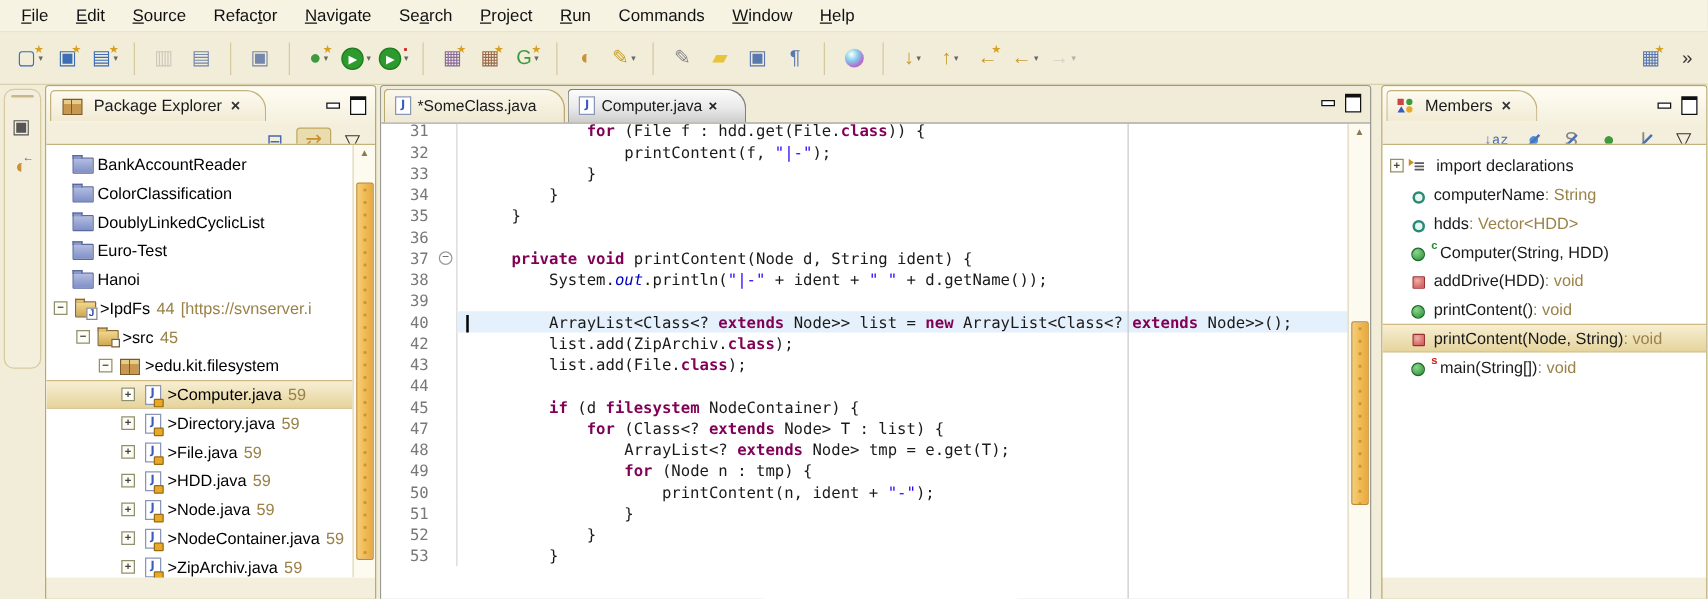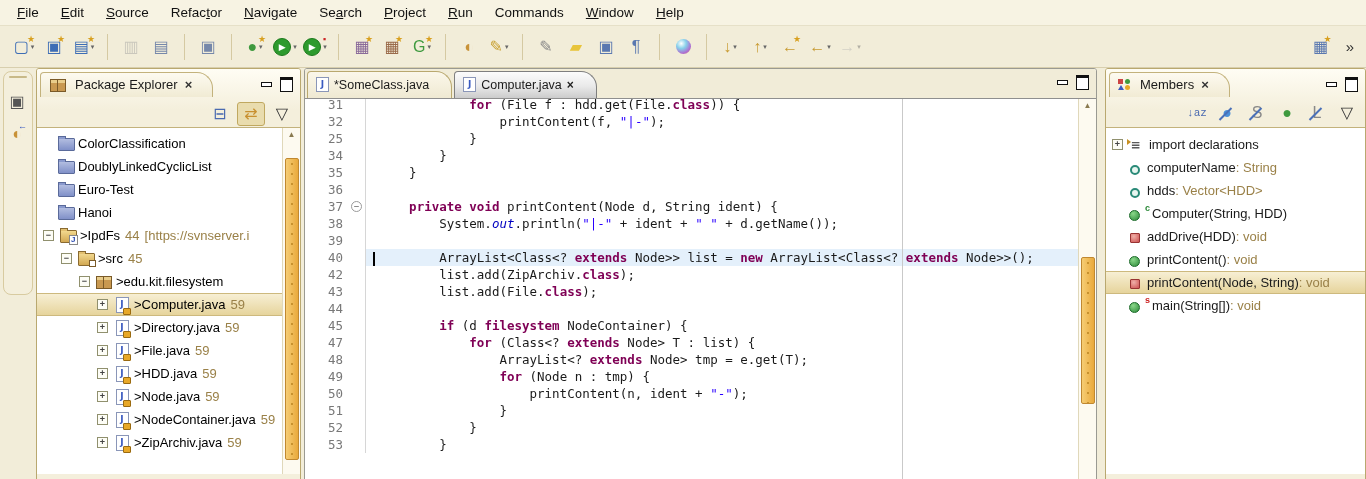--- a/index.html
+++ b/index.html
@@ -37,21 +37,21 @@
   .main{display:flex;height:412px;}
   .leftstrip{width:36px;position:relative;}
   .fastbox{margin:3px 3px;width:28px;height:222px;border:1px solid #d8cba0;border-radius:8px;
            background:#f4efdc;display:flex;flex-direction:column;align-items:center;}
   .handle{width:18px;height:2px;background:#c8b988;border-radius:2px;margin:4px 0 8px;}
   .leftstrip .tbtn{min-width:22px;margin:3px 0;}
 
   
   .panel{border:1px solid #b9a86f;border-radius:3px 3px 0 0;background:#f4efdc;
          position:relative;overflow:hidden;}
-  .phead{position:relative;height:58px;
+  .phead{position:relative;height:46px;
          background:linear-gradient(180deg,#fffdf4 0%,#f4efdc 70%);}
   .vtab{position:absolute;left:3px;top:3px;display:flex;align-items:center;gap:5px;
         padding:4px 20px 5px 8px;background:linear-gradient(180deg,#fdfaf0,#f1ebd4);
         border:1px solid #c3b27c;border-bottom:none;border-radius:4px 16px 0 0;font-size:13px;}
   .vtab .close{font-weight:bold;font-size:13px;color:#333;margin-left:2px;}
   .winbtns{position:absolute;right:7px;top:8px;display:flex;gap:9px;align-items:center;}
   .wb-min{width:10px;height:9px;position:relative;}
   .wb-min::after{content:"";position:absolute;left:0;top:2px;width:9px;height:3px;
         border:1px solid #111;background:#fff;}
   .wb-max{width:11px;height:11px;border:1px solid #111;border-top:3px solid #111;background:#fff;}
@@ -351,20 +351,26 @@
               <span class="glyph" style="color: rgb(51, 51, 51);">▽</span>
             </span>
           </div>
       </div>
       <div class="pcontent">
         <div class="tree" id="pe-tree">
             <div class="trow" style="padding-left: 20px;">
               <span class="icell">
                 <span class="i-folder"></span>
               </span>
+              <span class="tlabel">BankAccountReader</span>
+            </div>
+            <div class="trow" style="padding-left: 20px;">
+              <span class="icell">
+                <span class="i-folder"></span>
+              </span>
               <span class="tlabel">ColorClassification</span>
             </div>
             <div class="trow" style="padding-left: 20px;">
               <span class="icell">
                 <span class="i-folder"></span>
               </span>
               <span class="tlabel">DoublyLinkedCyclicList</span>
             </div>
             <div class="trow" style="padding-left: 20px;">
               <span class="icell">
@@ -489,21 +495,21 @@
           </div>
           <div class="winbtns">
           <span class="wb-min"></span>
           <span class="wb-max"></span>
         </div>
       </div>
       <div class="ebody">
         <div class="codewrap" id="codewrap">
             <div class="cline"><span class="lnum">31</span><span class="foldc"></span><div class="ctext-wrap"><span>            <span class="tk">for</span><span> (File f : hdd.get(File.</span><span class="tk">class</span><span>)) {</span></span></div></div>
             <div class="cline"><span class="lnum">32</span><span class="foldc"></span><div class="ctext-wrap"><span>                <span>printContent(f, </span><span class="ts">"|-"</span><span>);</span></span></div></div>
-            <div class="cline"><span class="lnum">25</span><span class="foldc"></span><div class="ctext-wrap"><span>            <span>}</span></span></div></div>
+            <div class="cline"><span class="lnum">33</span><span class="foldc"></span><div class="ctext-wrap"><span>            <span>}</span></span></div></div>
             <div class="cline"><span class="lnum">34</span><span class="foldc"></span><div class="ctext-wrap"><span>        <span>}</span></span></div></div>
             <div class="cline"><span class="lnum">35</span><span class="foldc"></span><div class="ctext-wrap"><span>    <span>}</span></span></div></div>
             <div class="cline"><span class="lnum">36</span><span class="foldc"></span><div class="ctext-wrap"><span></span></div></div>
             <div class="cline"><span class="lnum">37</span><span class="foldc"><span class="fold-dot">−</span></span><div class="ctext-wrap"><span>    <span class="tk">private</span><span> </span><span class="tk">void</span><span> printContent(Node d, String ident) {</span></span></div></div>
             <div class="cline"><span class="lnum">38</span><span class="foldc"></span><div class="ctext-wrap"><span>        <span>System.</span><span class="tf">out</span><span>.println(</span><span class="ts">"|-"</span><span> + ident + </span><span class="ts">" "</span><span> + d.getName());</span></span></div></div>
             <div class="cline"><span class="lnum">39</span><span class="foldc"></span><div class="ctext-wrap"><span></span></div></div>
             <div class="cline cur"><span class="lnum">40</span><span class="foldc"></span><div class="ctext-wrap"><span class="cursor"></span><span>        <span>ArrayList&lt;Class&lt;? </span><span class="tk">extends</span><span> Node&gt;&gt; list = </span><span class="tk">new</span><span> ArrayList&lt;Class&lt;? </span><span class="tk">extends</span><span> Node&gt;&gt;();</span></span></div></div>
             <div class="cline"><span class="lnum">42</span><span class="foldc"></span><div class="ctext-wrap"><span>        <span>list.add(ZipArchiv.</span><span class="tk">class</span><span>);</span></span></div></div>
             <div class="cline"><span class="lnum">43</span><span class="foldc"></span><div class="ctext-wrap"><span>        <span>list.add(File.</span><span class="tk">class</span><span>);</span></span></div></div>
             <div class="cline"><span class="lnum">44</span><span class="foldc"></span><div class="ctext-wrap"><span></span></div></div>

